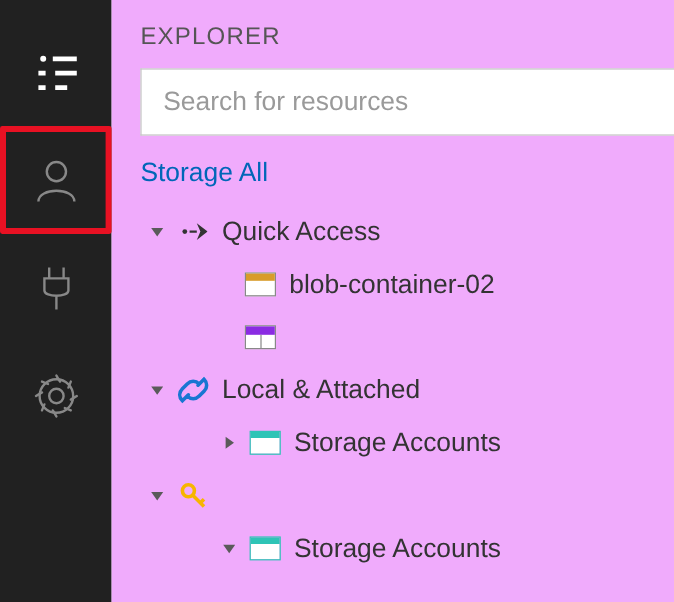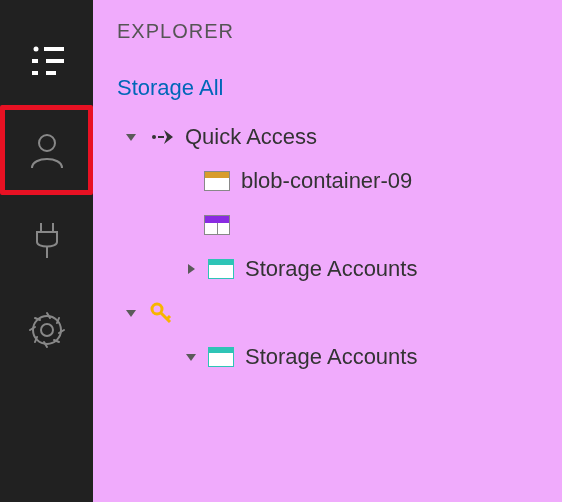--- a/index.html
+++ b/index.html
@@ -182,20 +182,23 @@
     <svg width="42" height="42" viewBox="0 0 42 42">
       <circle cx="21" cy="21" r="6"></circle>
       <path d="M21 4 L24 9 M33 9 L31 14 M38 21 L33 24 M33 33 L28 31 M21 38 L18 33 M9 33 L11 28 M4 21 L9 18 M9 9 L14 11" stroke-linecap="round"></path>
       <circle cx="21" cy="21" r="14"></circle>
     </svg>
   </div>
 </div>
 
 <div class="main">
   <div class="header">EXPLORER</div>
+  <div class="search-wrap">
+    <input class="search-input" placeholder="Search for resources" style="">
+  </div>
   <div class="collapse-all">Storage All</div>
 
   <div class="tree">
 
     <div class="tree-row indent-0">
       <span class="chevron">
         <svg width="14" height="14" viewBox="0 0 14 14">
             <path d="M2 4 L12 4 L7 11 Z"></path>
           </svg>
       </span>
@@ -205,28 +208,41 @@
             <line x1="9" y1="12" x2="15" y2="12" stroke="#333" stroke-width="2"></line>
             <path d="M15 5 L24 12 L15 19 L18 12 Z" fill="#333"></path>
           </svg>
       </span>
       <span class="tree-label">Quick Access</span>
     </div>
     <div class="tree-row sub">
       <span class="tree-icon">
           <div class="blob-box"></div>
         </span>
-      <span class="tree-label">blob-container-09</span>
+      <span class="tree-label">blob-container-02</span>
     </div>
     <div class="tree-row sub">
       <span class="tree-icon">
           <div class="table-box"></div>
         </span>
     </div>
 
+    <div class="tree-row indent-0">
+      <span class="chevron">
+        <svg width="14" height="14" viewBox="0 0 14 14">
+            <path d="M2 4 L12 4 L7 11 Z"></path>
+          </svg>
+      </span>
+      <span class="tree-icon">
+        <svg width="26" height="26" viewBox="0 0 26 26">
+            <path d="M9 17 L4 22 C1 19 1 15 4 12 L8 8 C11 5 15 5 18 8 M17 9 L22 4 C25 7 25 11 22 14 L18 18 C15 21 11 21 8 18" stroke="#1976d2" stroke-width="3" fill="none" stroke-linecap="round"></path>
+          </svg>
+      </span>
+      <span class="tree-label">Local &amp; Attached</span>
+    </div>
     <div class="tree-row sub2">
       <span class="chevron">
         <svg width="14" height="14" viewBox="0 0 14 14">
             <path d="M4 2 L4 12 L11 7 Z"></path>
           </svg>
       </span>
       <span class="tree-icon">
           <div class="storage-box"></div>
         </span>
       <span class="tree-label">Storage Accounts</span>

